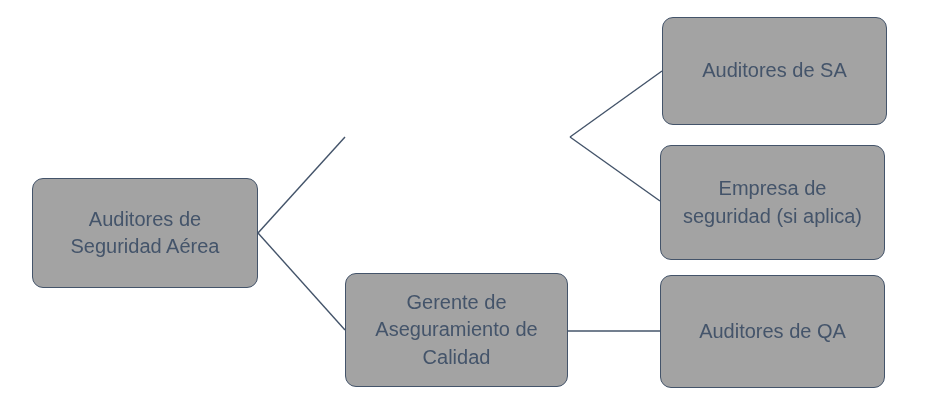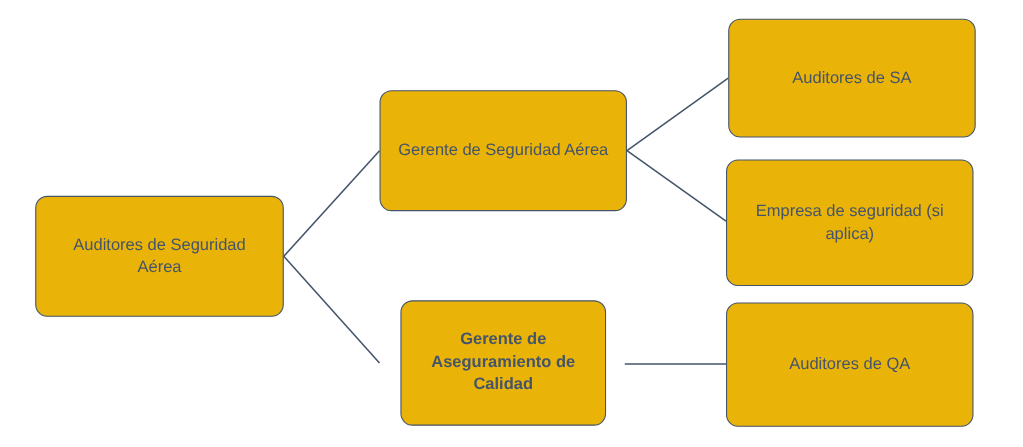--- a/index.html
+++ b/index.html
@@ -19,35 +19,35 @@
     position: absolute;
     left: 0;
     top: 0;
     width: 930px;
     height: 406px;
     pointer-events: none;
   }
   .node {
     position: absolute;
     box-sizing: border-box;
-    background: #eab308;
+    background: #a3a3a3;
     border: 1.5px solid #44546A;
     border-radius: 11px;
     color: #44546A;
-    font-size: 15px;
+    font-size: 20px;
     line-height: 1.36;
     display: flex;
     align-items: center;
     justify-content: center;
     text-align: center;
     padding: 2px 14px;
   }
   .node-director     { left: 32px;  top: 178px; width: 226px; height: 110px; }
   .node-gerente-sa   { left: 345px; top: 82px;  width: 225px; height: 110px; }
-  .node-gerente-qa   { left: 364px; top: 273px; width: 187px; height: 114px; font-weight: bold; }
+  .node-gerente-qa   { left: 345px; top: 273px; width: 223px; height: 114px; }
   .node-auditores-sa { left: 662px; top: 17px;  width: 225px; height: 108px; }
   .node-empresa      { left: 660px; top: 145px; width: 225px; height: 115px; }
   .node-auditores-qa { left: 660px; top: 275px; width: 225px; height: 113px; }
   .edge {
     stroke: #44546A;
     stroke-width: 1.4;
     fill: none;
   }
 </style>
 </head>
@@ -60,23 +60,20 @@
     <line class="edge" x1="258" y1="233" x2="345" y2="330"></line>
     <line class="edge" x1="570" y1="137" x2="662" y2="71"></line>
     <line class="edge" x1="570" y1="137" x2="660" y2="201"></line>
     <line class="edge" x1="568" y1="331" x2="660" y2="331"></line>
   </svg>
 
   <div class="node node-director">
     <span>Auditores de Seguridad Aérea</span>
   </div>
 
-  <div class="node node-gerente-sa">
-    <span>Gerente de Seguridad Aérea</span>
-  </div>
 
   <div class="node node-gerente-qa">
     <span>Gerente de Aseguramiento de Calidad</span>
   </div>
 
   <div class="node node-auditores-sa">
     <span>Auditores de SA</span>
   </div>
 
   <div class="node node-empresa">

